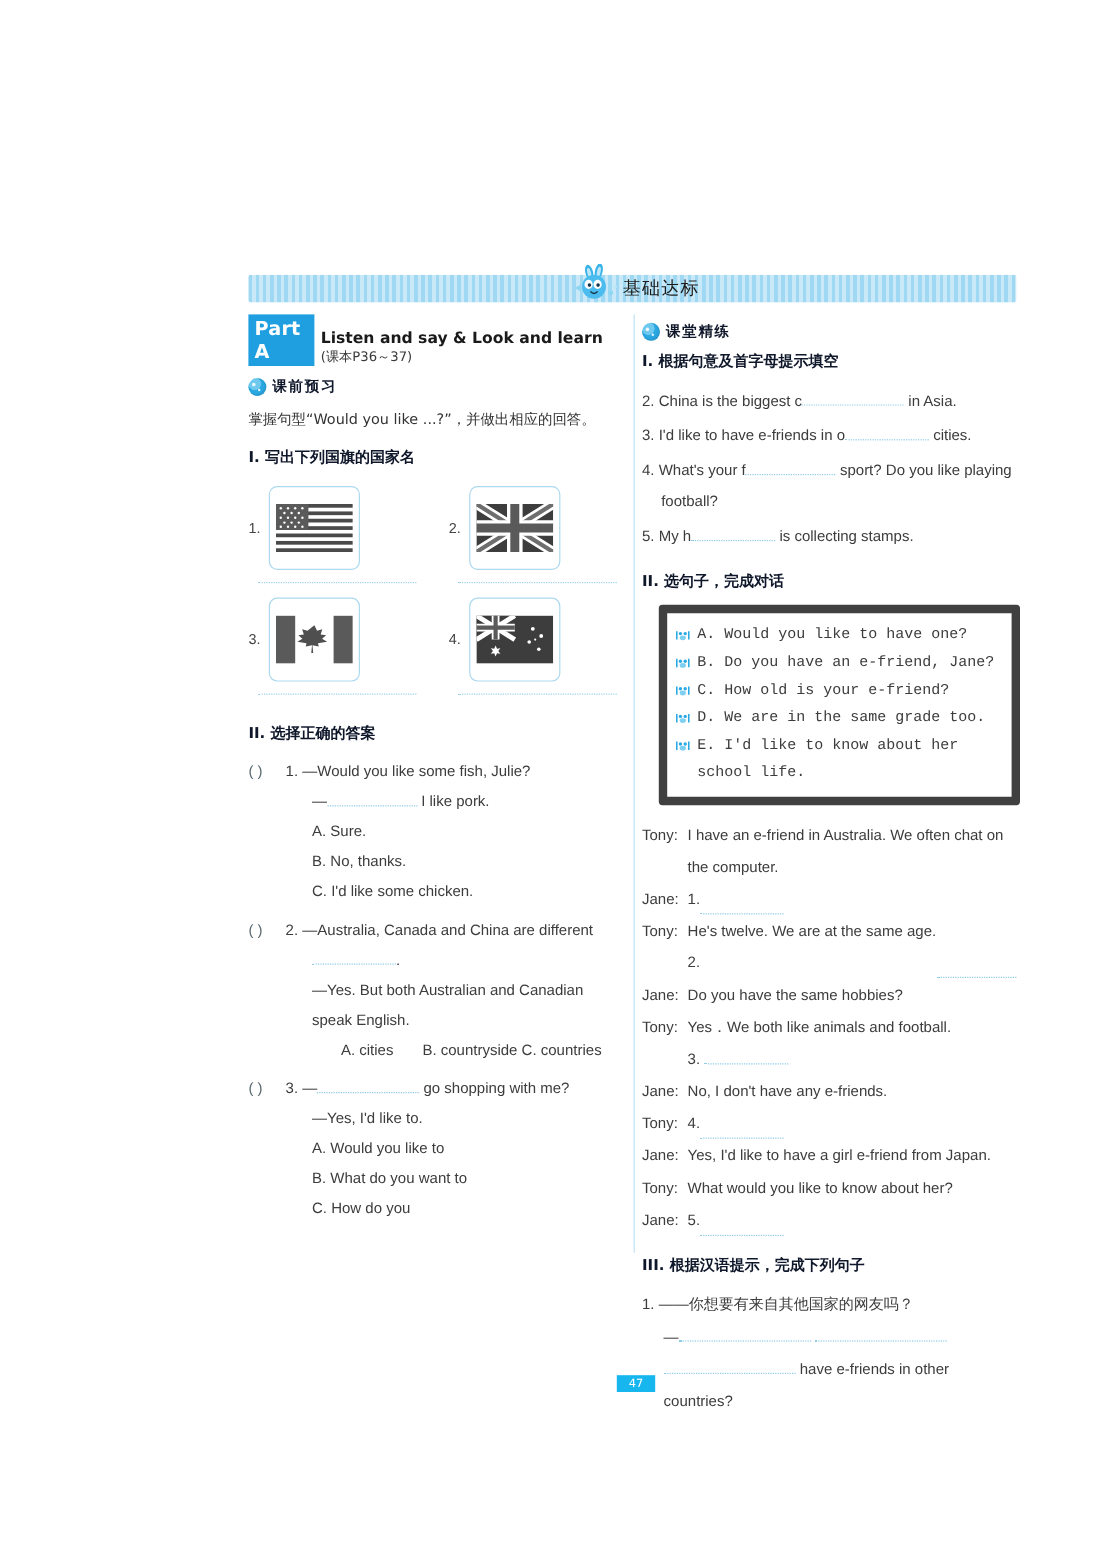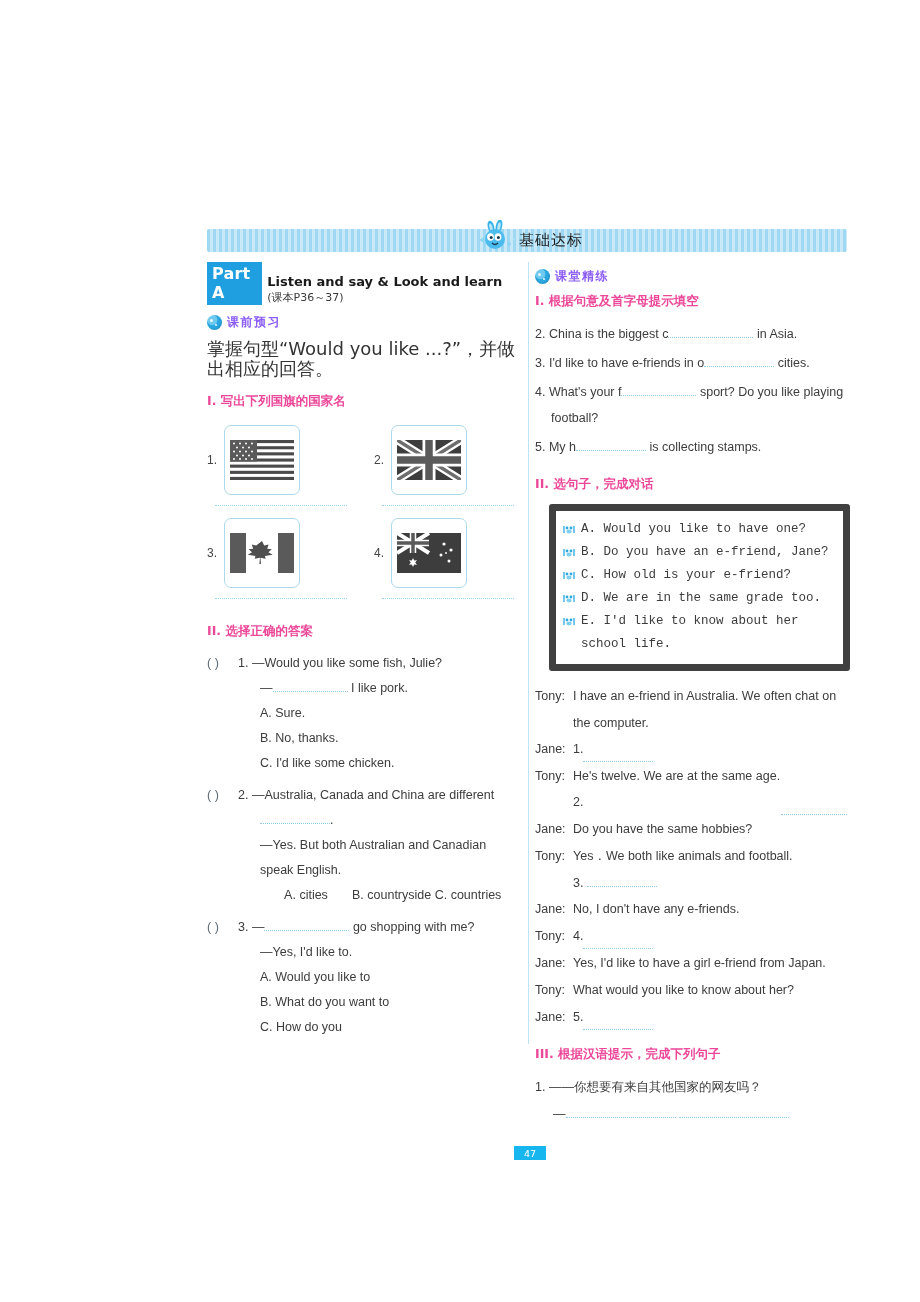--- a/index.html
+++ b/index.html
@@ -58,31 +58,31 @@
     background:radial-gradient(circle at 35% 32%,#6fc9ef 0 36%,#2aa8e2 38% 100%);
     position:relative;flex:0 0 auto;
     box-shadow:inset -1px -1px 2px rgba(0,0,0,.12);
   }
   .badge-dot::before,.badge-dot::after{
     content:"";position:absolute;background:#eaf7fd;border-radius:50%;
   }
   .badge-dot::before{width:3px;height:3px;left:3px;top:4px;}
   .badge-dot::after{width:2px;height:2px;left:8px;top:9px;}
   .badge-text{
-    margin-left:5px;font-size:12px;font-weight:bold;color:#8b5cf6;
+    margin-left:5px;font-size:12px;font-weight:bold;color:#0f172a;
     letter-spacing:1.5px;
     font-family:"DejaVu Sans","Liberation Sans",sans-serif;
     text-align:right;
   }
 
-  .goal{font-size:18px;color:#333;margin:4px 0 14px 0;line-height:20px;
+  .goal{font-size:12px;color:#333;margin:4px 0 14px 0;line-height:20px;
     font-family:"DejaVu Sans","Liberation Sans",sans-serif;}
 
   .sec-head{
-    font-size:12.5px;font-weight:bold;color:#ec4899;margin:0 0 11px 0;
+    font-size:12.5px;font-weight:bold;color:#0f172a;margin:0 0 11px 0;
     font-family:"DejaVu Sans","Liberation Sans",sans-serif;
   }
   .sec-head.mt{margin-top:16px;}
 
   
   .flags{display:flex;flex-wrap:wrap;gap:0 22px;margin-bottom:4px;}
   .flagcell{width:145px;margin-bottom:8px;}
   .flagrow{display:flex;align-items:center;height:78px;}
   .flagnum{font-size:12px;color:#444;width:17px;flex:0 0 auto;}
   .flagbox{
@@ -499,19 +499,23 @@
 
     <div class="trq">
       <div>
         <span>1.</span>
         <span>——你想要有来自其他国家的网友吗？</span>
       </div>
       <div class="trblank-row">
         <span>—</span><span class="blank b110"></span>
         <span class="blank b110"></span>
       </div>
+      <div class="trblank-row">
+        <span class="blank b110"></span>
+        <span>have e-friends in other countries?</span>
+      </div>
     </div>
 
   </div>
 
   <div class="pagenum">47</div>
 
 </div>
 
 </body></html>

